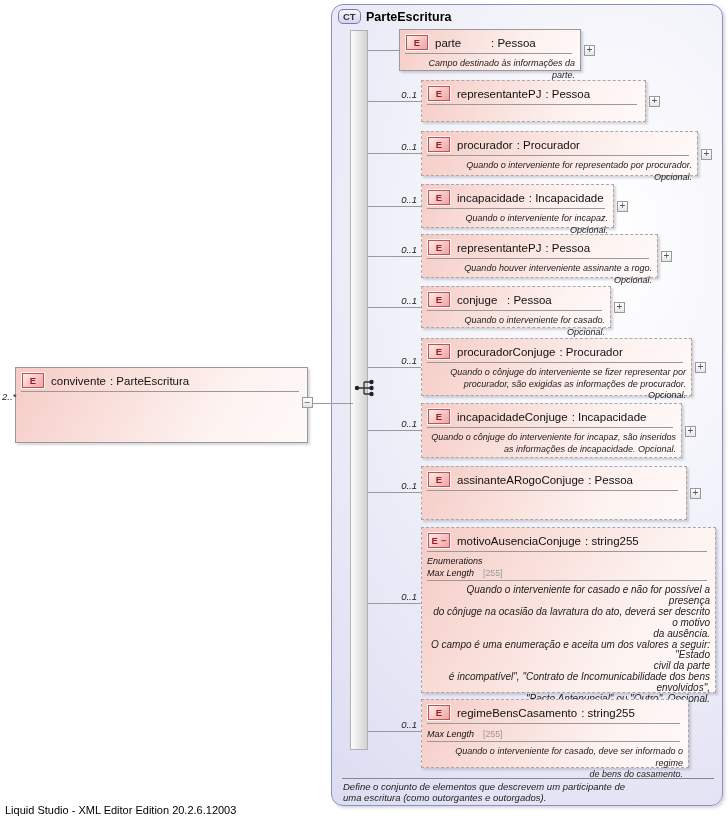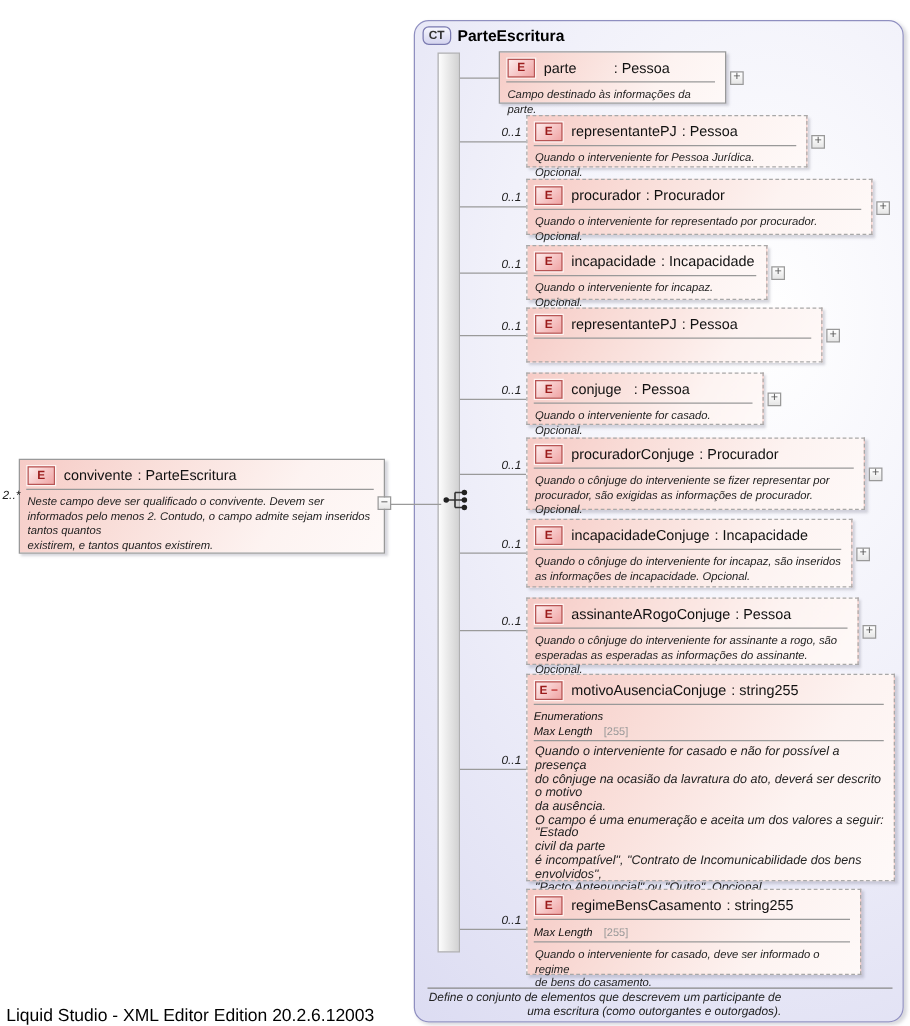--- a/index.html
+++ b/index.html
@@ -1,19 +1,19 @@
 <!DOCTYPE html>
 <html><head>
 <meta charset="utf-8">
 <style>
   html,body{margin:0;padding:0;background:#fff;}
   #canvas{position:relative;width:728px;height:821px;background:#ffffff;overflow:hidden;
           font-family:"Liberation Sans", sans-serif;color:#111;}
   
-  #ct{position:absolute;left:331px;top:16px;width:392px;height:802px;border:1.5px solid #8f8fc0;
+  #ct{position:absolute;left:331px;top:4px;width:392px;height:802px;border:1.5px solid #8f8fc0;
       border-radius:12px;box-sizing:border-box;
       background:radial-gradient(130% 95% at 72% 30%, #ffffff 0%, #f1f1fa 42%, #d9d9f1 100%);
       box-shadow:2px 2px 3px rgba(100,100,120,.25);}
   #ct-badge{position:absolute;left:6px;top:4px;padding:1px 4px;border:1px solid #7a7ab0;border-radius:5px;
       background:linear-gradient(#f6f6fd,#d4d4ef);font-size:9.5px;font-weight:bold;color:#333;}
   #ct-title{position:absolute;left:34px;top:5px;font-size:12.5px;font-weight:bold;color:#000;}
   #vbar{position:absolute;left:18px;top:25px;width:18px;height:720px;box-sizing:border-box;
       border:1px solid #b0b0b0;background:linear-gradient(to right,#fdfdfd,#d2d2d2);}
   #seq{position:absolute;left:21px;top:373px;}
   .hline{position:absolute;height:1px;background:#9a9a9a;}
@@ -26,35 +26,35 @@
   .elem-header{display:flex;align-items:center;padding:5px 6px 1px 6px;}
   .eicon{display:inline-flex;align-items:center;justify-content:center;min-width:20px;height:13px;
       background:linear-gradient(135deg,#fdecec,#f0a4a4);border:1px solid #b85555;
       box-shadow:0 0 0 1px rgba(255,255,255,.75);color:#9b1c1c;font-weight:bold;font-size:9.5px;
       margin-right:7px;flex-shrink:0;}
   .rdash{color:#c03030;margin-left:3px;font-weight:bold;}
   .ename,.etype{font-weight:normal;font-size:11.5px;color:#111;white-space:nowrap;}
   .etype{margin-left:4px;text-align:center;}
   .sep{height:1px;background:#999;margin:2px 8px 2px 5px;}
   .edesc{font-style:italic;font-size:9px;line-height:11.6px;color:#222;
-      padding:2px 5px 4px 6px;white-space:pre-line;}
+      padding:2px 5px 4px 6px;white-space:pre-line;text-align:right;}
   .facets{padding:1px 0 0 5px;}
   .facet-row{display:flex;align-items:flex-start;}
   .facet-label{font-style:italic;font-size:9px;width:56px;flex-shrink:0;color:#111;padding-top:1px;}
   .facet-values{font-weight:bold;font-size:8.5px;line-height:10.8px;color:#111;white-space:pre-line;}
   .maxlen-value{color:#999;font-size:8.8px;padding-top:1px;}
   .compact .edesc{font-size:10px;line-height:10.9px;}
   .plus{position:absolute;width:11px;height:11px;box-sizing:border-box;border:1px solid #999;
       background:linear-gradient(#ffffff,#e6e6e6);color:#555;font-size:10px;line-height:8px;
       text-align:center;}
   
   #ct-footer-sep{position:absolute;left:10px;right:8px;top:773px;height:1px;background:#888;}
   #ct-footer{position:absolute;left:11px;top:776px;font-size:9.5px;font-style:italic;color:#222;
-      white-space:pre-line;line-height:11px;text-align:right;}
-  #statusbar{position:absolute;left:5px;top:804px;font-size:14px;color:#000;}
+      white-space:pre-line;line-height:11px;}
+  #statusbar{position:absolute;left:5px;top:804px;font-size:11px;color:#000;}
 </style>
 </head>
 <body>
 
 <div id="canvas">
 
   <div id="ct">
     <span id="ct-badge">CT</span>
     <span id="ct-title">ParteEscritura</span>
     <div id="vbar"></div>
@@ -85,21 +85,20 @@
         <div class="mult" style="left: 59px; top: 84px; width: 26px; text-align: right;">0..1</div>
         <div class="elem" style="left: 89px; top: 75px; width: 225px; height: 42px; overflow: visible;">
           <div class="elem-header">
             <span class="eicon">
               <span>E</span>
             </span>
             <span class="ename">representantePJ</span>
             <span class="etype">: Pessoa</span>
           </div>
           <div class="sep"></div>
-          <div class="edesc">Quando o interveniente for Pessoa Jurídica. Opcional.</div>
           <div class="plus" style="right: -15px; top: 15px;">+</div>
         </div>
         <div class="hline" style="left: 36px; top: 148px; width: 53px;"></div>
         <div class="mult" style="left: 59px; top: 136px; width: 26px; text-align: right;">0..1</div>
         <div class="elem" style="left: 89px; top: 126px; width: 277px; height: 45px; overflow: visible;">
           <div class="elem-header">
             <span class="eicon">
               <span>E</span>
             </span>
             <span class="ename">procurador</span>
@@ -127,20 +126,21 @@
         <div class="mult" style="left: 59px; top: 239px; width: 26px; text-align: right;">0..1</div>
         <div class="elem" style="left: 89px; top: 229px; width: 237px; height: 44px; overflow: visible;">
           <div class="elem-header">
             <span class="eicon">
               <span>E</span>
             </span>
             <span class="ename">representantePJ</span>
             <span class="etype">: Pessoa</span>
           </div>
           <div class="sep"></div>
+          <div class="edesc">Quando houver interveniente assinante a rogo. Opcional.</div>
           <div class="plus" style="right: -15px; top: 16px;">+</div>
         </div>
         <div class="hline" style="left: 36px; top: 302px; width: 53px;"></div>
         <div class="mult" style="left: 59px; top: 290px; width: 26px; text-align: right;">0..1</div>
         <div class="elem" style="left: 89px; top: 281px; width: 190px; height: 42px; overflow: visible;">
           <div class="elem-header">
             <span class="eicon">
               <span>E</span>
             </span>
             <span class="ename" style="min-width: 46px;">conjuge</span>
@@ -184,22 +184,20 @@
         <div class="mult" style="left: 59px; top: 475px; width: 26px; text-align: right;">0..1</div>
         <div class="elem" style="left: 89px; top: 461px; width: 266px; height: 54px; overflow: visible;">
           <div class="elem-header">
             <span class="eicon">
               <span>E</span>
             </span>
             <span class="ename">assinanteARogoConjuge</span>
             <span class="etype">: Pessoa</span>
           </div>
           <div class="sep"></div>
-          <div class="edesc">Quando o cônjuge do interveniente for assinante a rogo, são
-esperadas as esperadas as informações do assinante. Opcional.</div>
           <div class="plus" style="right: -15px; top: 21px;">+</div>
         </div>
         <div class="hline" style="left: 36px; top: 598px; width: 53px;"></div>
         <div class="mult" style="left: 59px; top: 586px; width: 26px; text-align: right;">0..1</div>
         <div class="elem compact" style="left: 89px; top: 522px; width: 295px; height: 166px; overflow: visible;">
           <div class="elem-header">
             <span class="eicon">
               <span>E</span>
               <span class="rdash">−</span>
             </span>
@@ -254,23 +252,19 @@
 
   <div class="elem solid" style="left:15px;top:367px;width:293px;height:76px;">
     <div class="elem-header">
       <span class="eicon">
           <span>E</span>
         </span>
       <span class="ename">convivente</span>
       <span class="etype">: ParteEscritura</span>
     </div>
     <div class="sep"></div>
-    <div class="edesc">Neste campo deve ser qualificado o convivente. Devem ser
-informados pelo menos 2. Contudo, o campo admite sejam inseridos
-tantos quantos
-existirem, e tantos quantos existirem.</div>
   </div>
   <div class="mult" style="left:2px;top:391px;width:24px;text-align:left;">2..*</div>
   <div class="hline" style="left:308px;top:403px;width:45px;"></div>
   <div class="plus" style="left:302px;top:397px;line-height:9px;">−</div>
 
   <div id="statusbar">Liquid Studio - XML Editor Edition 20.2.6.12003</div>
 </div>
 
 </body></html>

